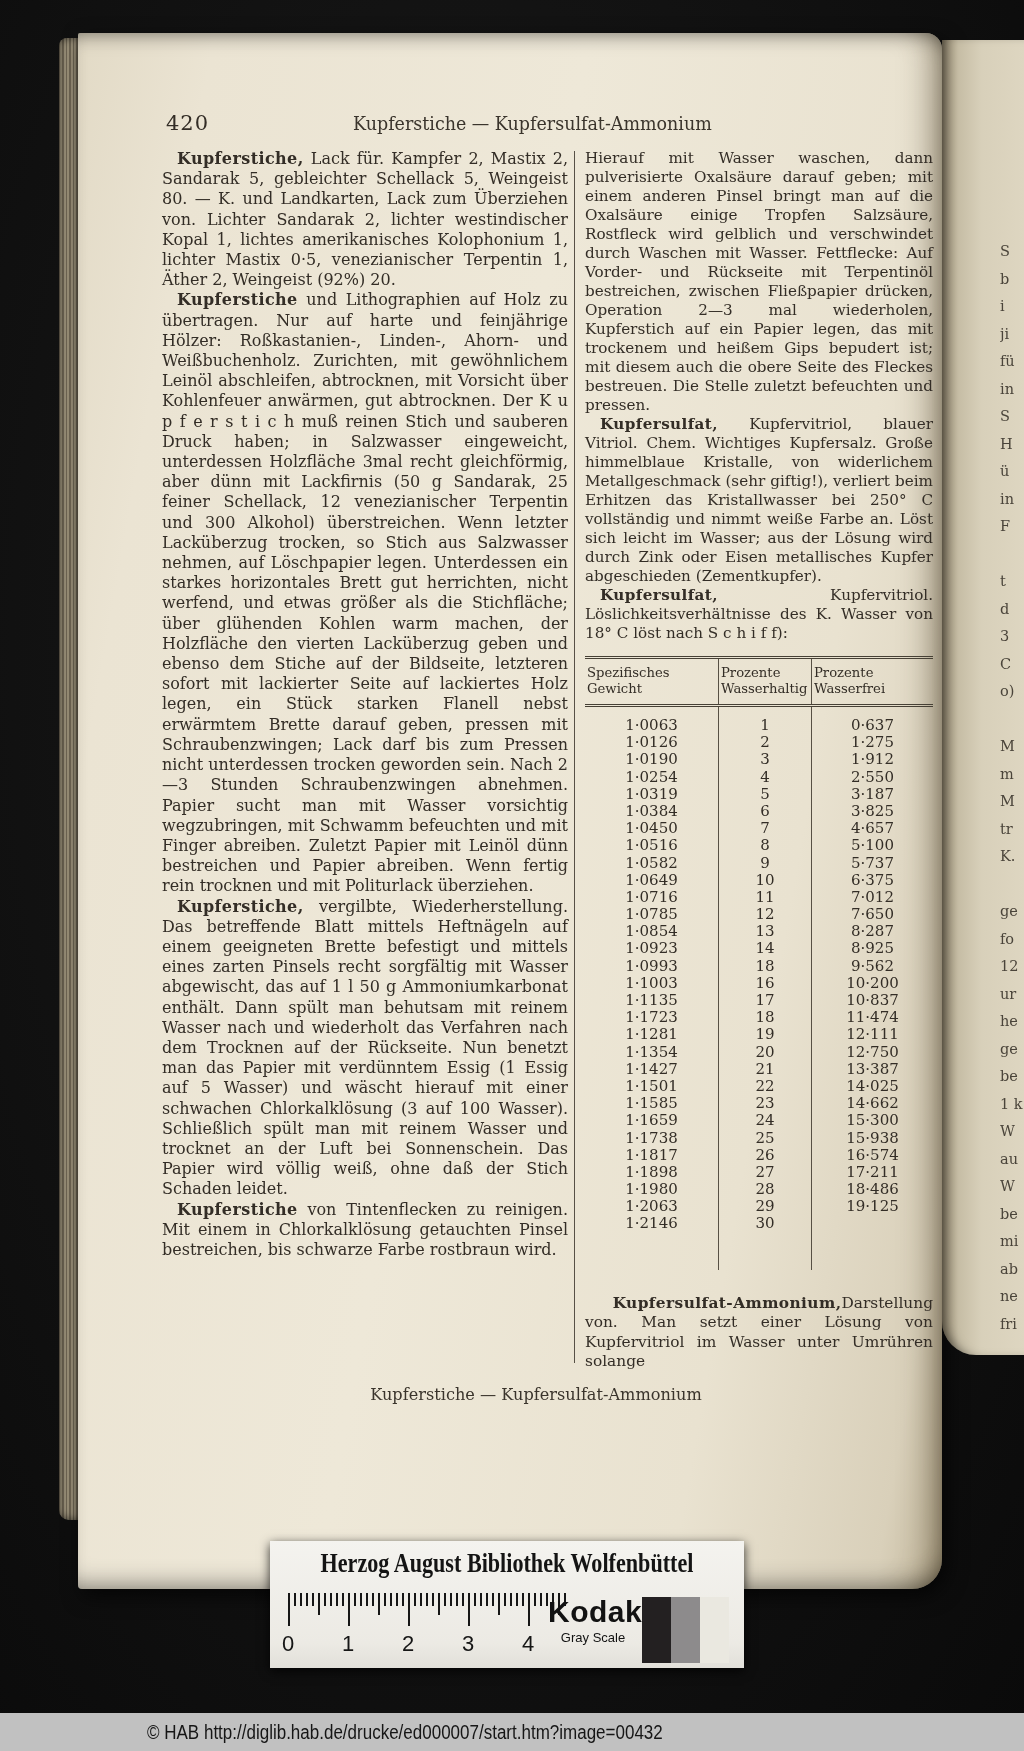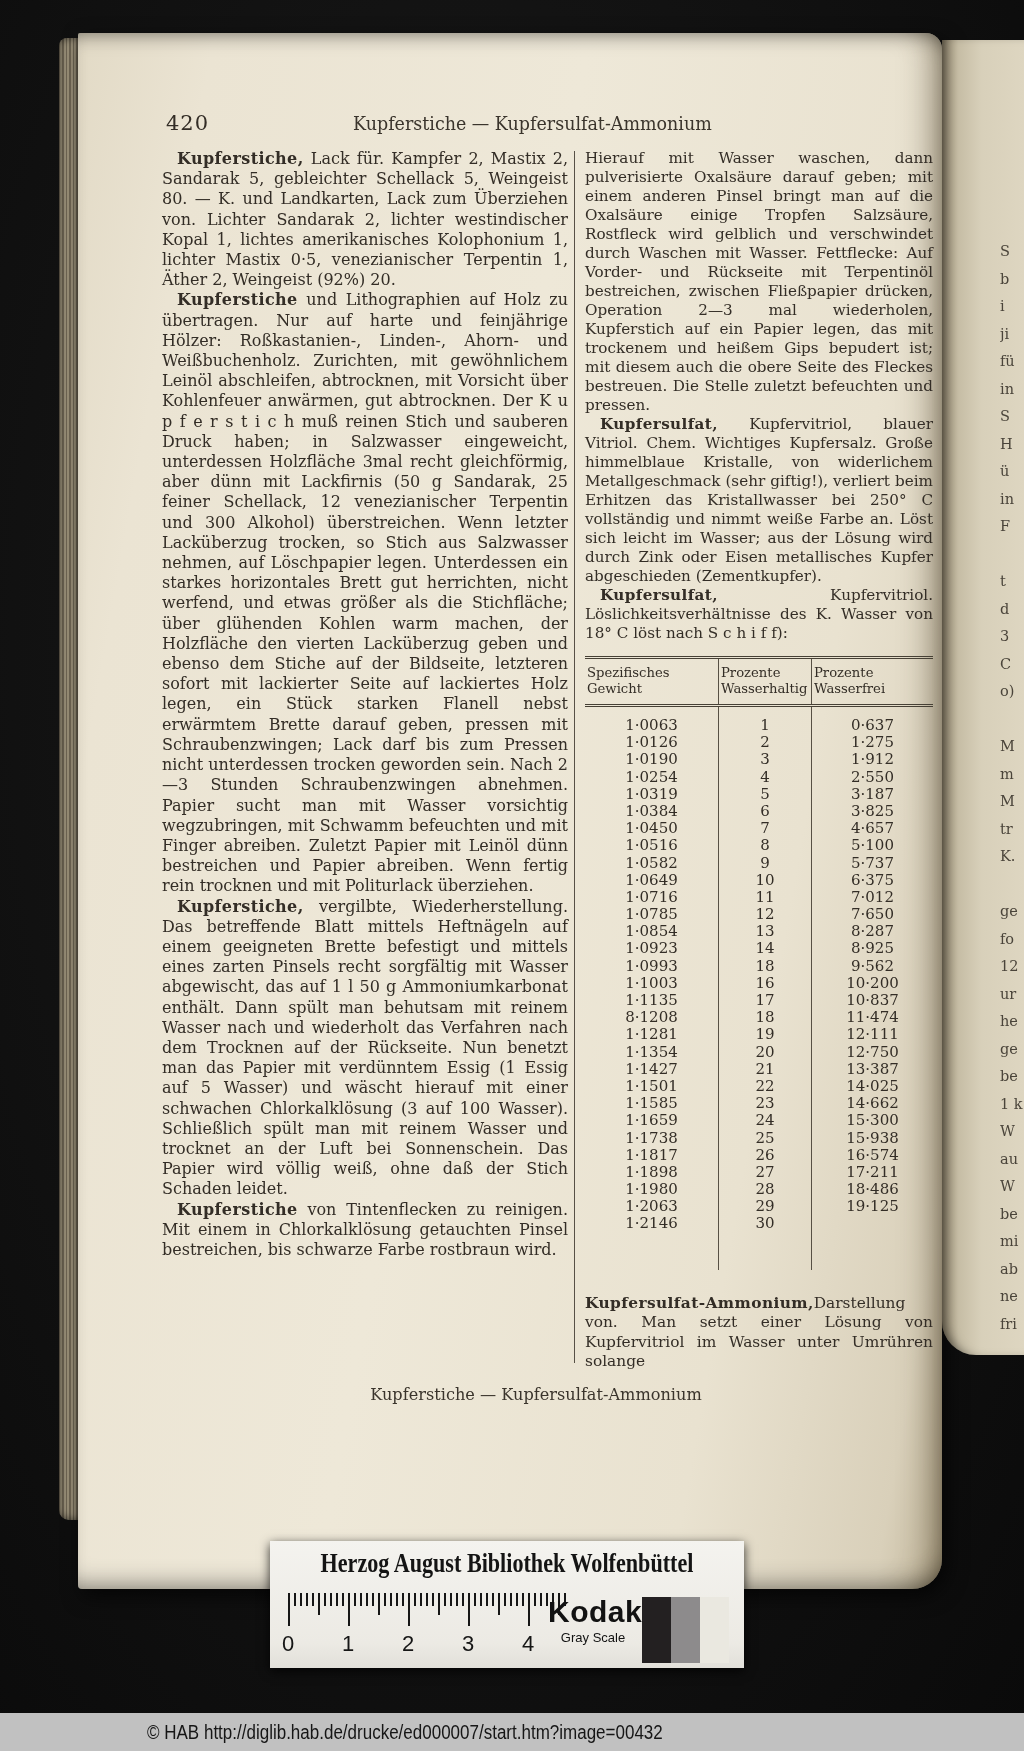--- a/index.html
+++ b/index.html
@@ -30,21 +30,21 @@
   .lead{font-weight:700;letter-spacing:.4px;}
   
   .ktable{margin-top:13px;border-top:3px double #464035;width:348px;}
   .thead{display:grid;grid-template-columns:133px 93px 122px;border-bottom:3px double #464035;}
   .th{padding:6px 2px 8px;text-align:left;font-size:13.2px;line-height:15.5px;}
   .bl{border-left:1px solid #575044;}
   .tbody{display:grid;grid-template-columns:133px 93px 122px;}
   .tcol{padding:9px 0 38px;}
   .tcell{height:17.2px;font-size:15px;text-align:center;white-space:pre;}
   .bottom-para{margin-top:24px;font-size:15.4px;line-height:19.6px;}
-  .bp-first{display:flex;justify-content:flex-start;}
+  .bp-first{display:flex;justify-content:flex-end;}
   .bp-rest{text-align:justify;}
   .page-foot{position:absolute;left:84px;top:1351px;width:748px;text-align:center;
     font-size:17px;color:#3a342c;transform:scaleX(.95);}
   
   .next-page{position:absolute;left:942px;top:40px;width:82px;height:1315px;
     background:linear-gradient(90deg,#9c9076 0%,#c6bda5 20%,#d8d0ba 48%,#ded6c1 100%);
     border-radius:0 0 0 34px; box-shadow:inset 10px 0 12px -7px rgba(0,0,0,.6);}
   .edge-frags{position:absolute;right:0;top:198px;width:24px;overflow:hidden;
     color:#4a443a;font-size:14.5px;line-height:27.5px;}
   .edge-frags div{height:27.5px;white-space:nowrap;}
@@ -125,21 +125,21 @@
                 <div class="tcell">1·0516</div>
                 <div class="tcell">1·0582</div>
                 <div class="tcell">1·0649</div>
                 <div class="tcell">1·0716</div>
                 <div class="tcell">1·0785</div>
                 <div class="tcell">1·0854</div>
                 <div class="tcell">1·0923</div>
                 <div class="tcell">1·0993</div>
                 <div class="tcell">1·1003</div>
                 <div class="tcell">1·1135</div>
-                <div class="tcell">8·1208</div>
+                <div class="tcell">1·1723</div>
                 <div class="tcell">1·1281</div>
                 <div class="tcell">1·1354</div>
                 <div class="tcell">1·1427</div>
                 <div class="tcell">1·1501</div>
                 <div class="tcell">1·1585</div>
                 <div class="tcell">1·1659</div>
                 <div class="tcell">1·1738</div>
                 <div class="tcell">1·1817</div>
                 <div class="tcell">1·1898</div>
                 <div class="tcell">1·1980</div>

